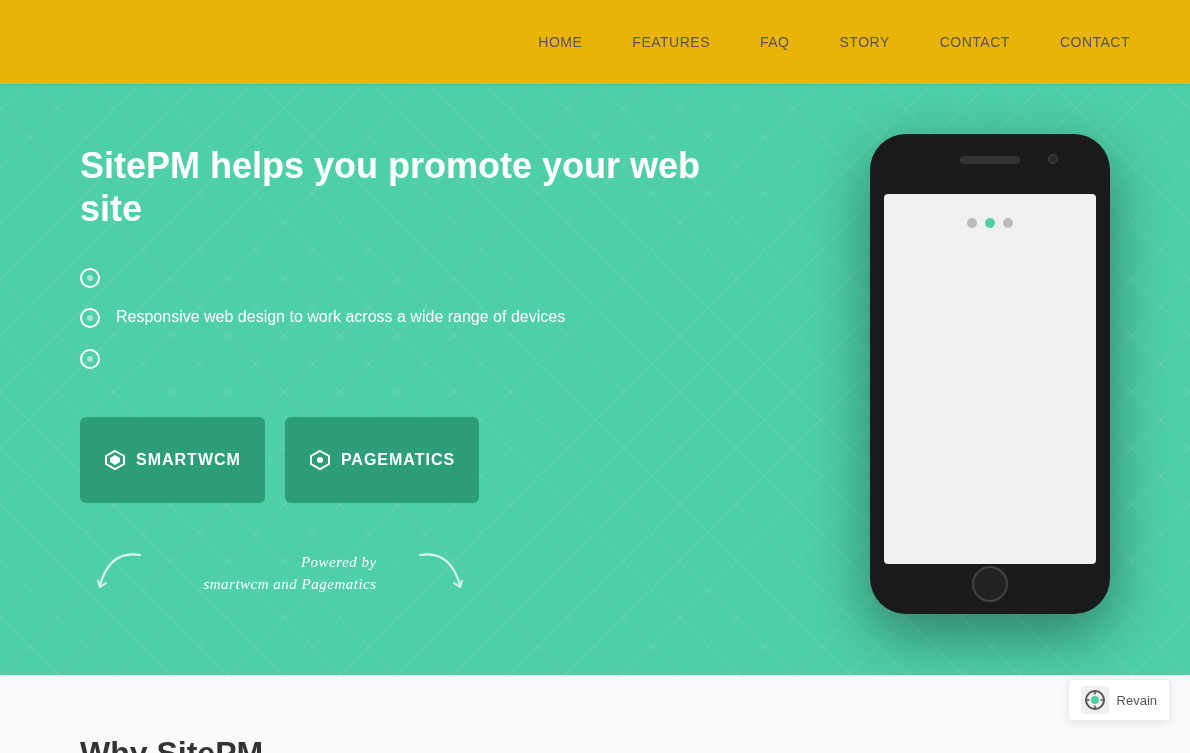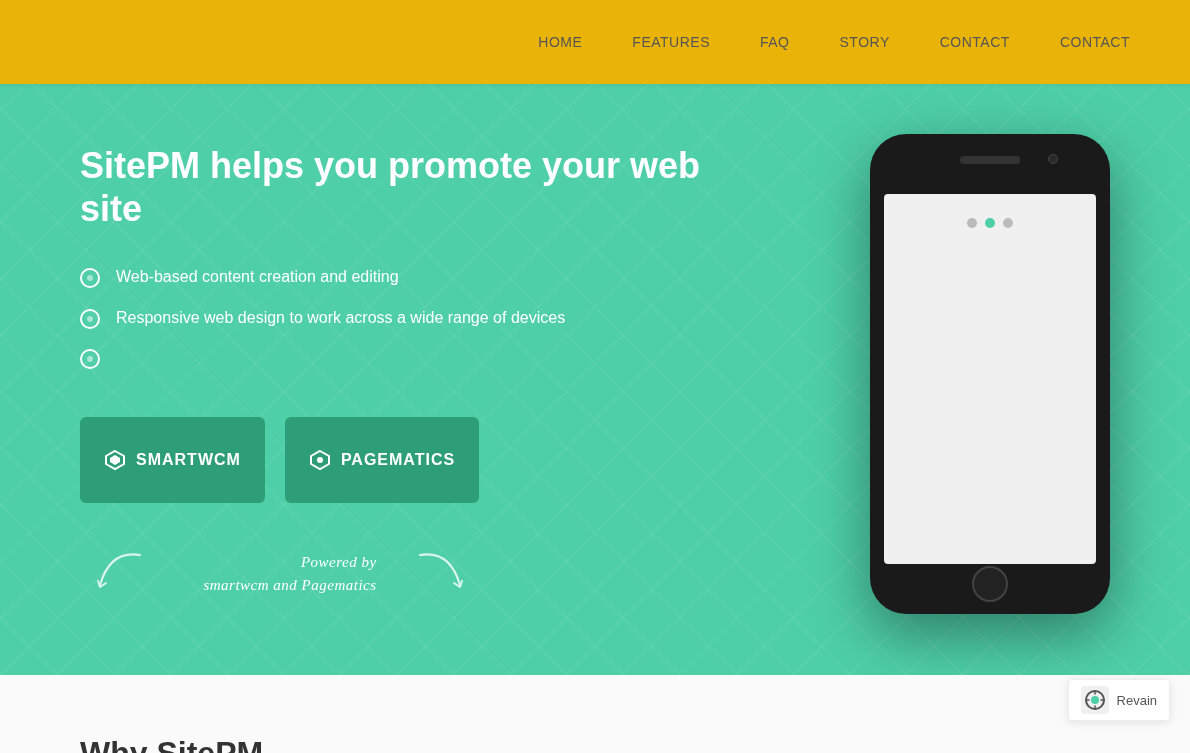--- a/index.html
+++ b/index.html
@@ -306,21 +306,20 @@
   </ul>
 </nav>
 
 <section class="hero">
   <div class="hero-content">
     <h1 class="hero-title">SitePM helps you promote your web site</h1>
 
     <ul class="feature-list">
       <li>
         <span class="bullet"></span>
-        <span>Web-based content creation and editing</span>
       </li>
       <li>
         <span class="bullet"></span>
         <span>Responsive web design to work across a wide range of devices</span>
       </li>
       <li>
         <span class="bullet"></span>
       </li>
     </ul>
 

